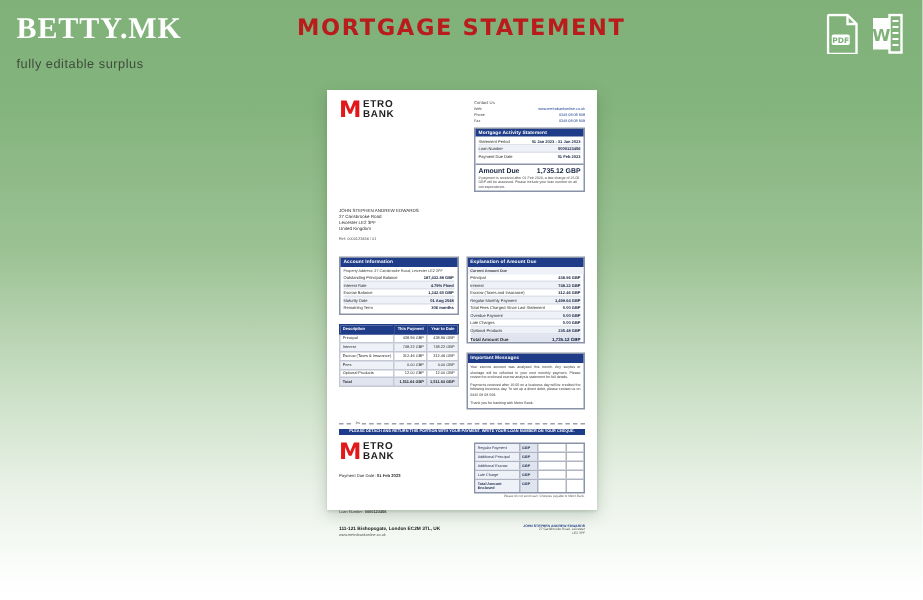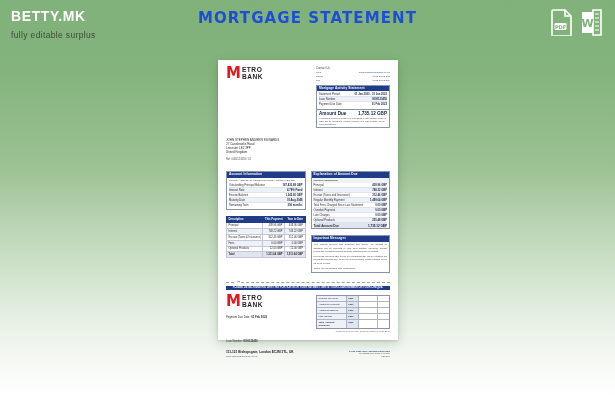--- a/index.html
+++ b/index.html
@@ -6,28 +6,28 @@
   body{
     width:615px;height:400px;overflow:hidden;
     font-family:"Liberation Sans", sans-serif;
     background:linear-gradient(180deg,#7fb179 0%,#84b47d 18%,#9cc294 42%,#c9dec4 64%,#eaf2e8 82%,#fbfdfb 95%,#ffffff 100%);
     position:relative;
   }
 
   
   .brand{position:absolute;left:11px;top:8px;}
   .brand-name{
-    font-size:14px;font-weight:bold;color:#ffffff;letter-spacing:.6px;
-    font-family:Liberation Sans, sans-serif;
+    font-size:20px;font-weight:bold;color:#ffffff;letter-spacing:.6px;
+    font-family:Liberation Serif, serif;
   }
   .brand-sub{font-size:8.5px;color:#3e4a3c;letter-spacing:.35px;margin-top:6px;}
 
   .doc-title{
     position:absolute;left:0;right:0;top:9px;text-align:center;
-    font-size:15px;font-weight:bold;color:#1d4ed8;letter-spacing:1.1px;
+    font-size:15px;font-weight:bold;color:#b91c1c;letter-spacing:1.1px;
     font-family:"DejaVu Sans", sans-serif;
   }
 
   .formats{position:absolute;right:13px;top:9px;display:flex;gap:7px;align-items:flex-start;}
   .fmt{width:22px;height:27px;position:relative;}
   .fmt svg{display:block;}
 
   
   .page{
     position:absolute;left:218px;top:60px;width:180px;height:280px;

